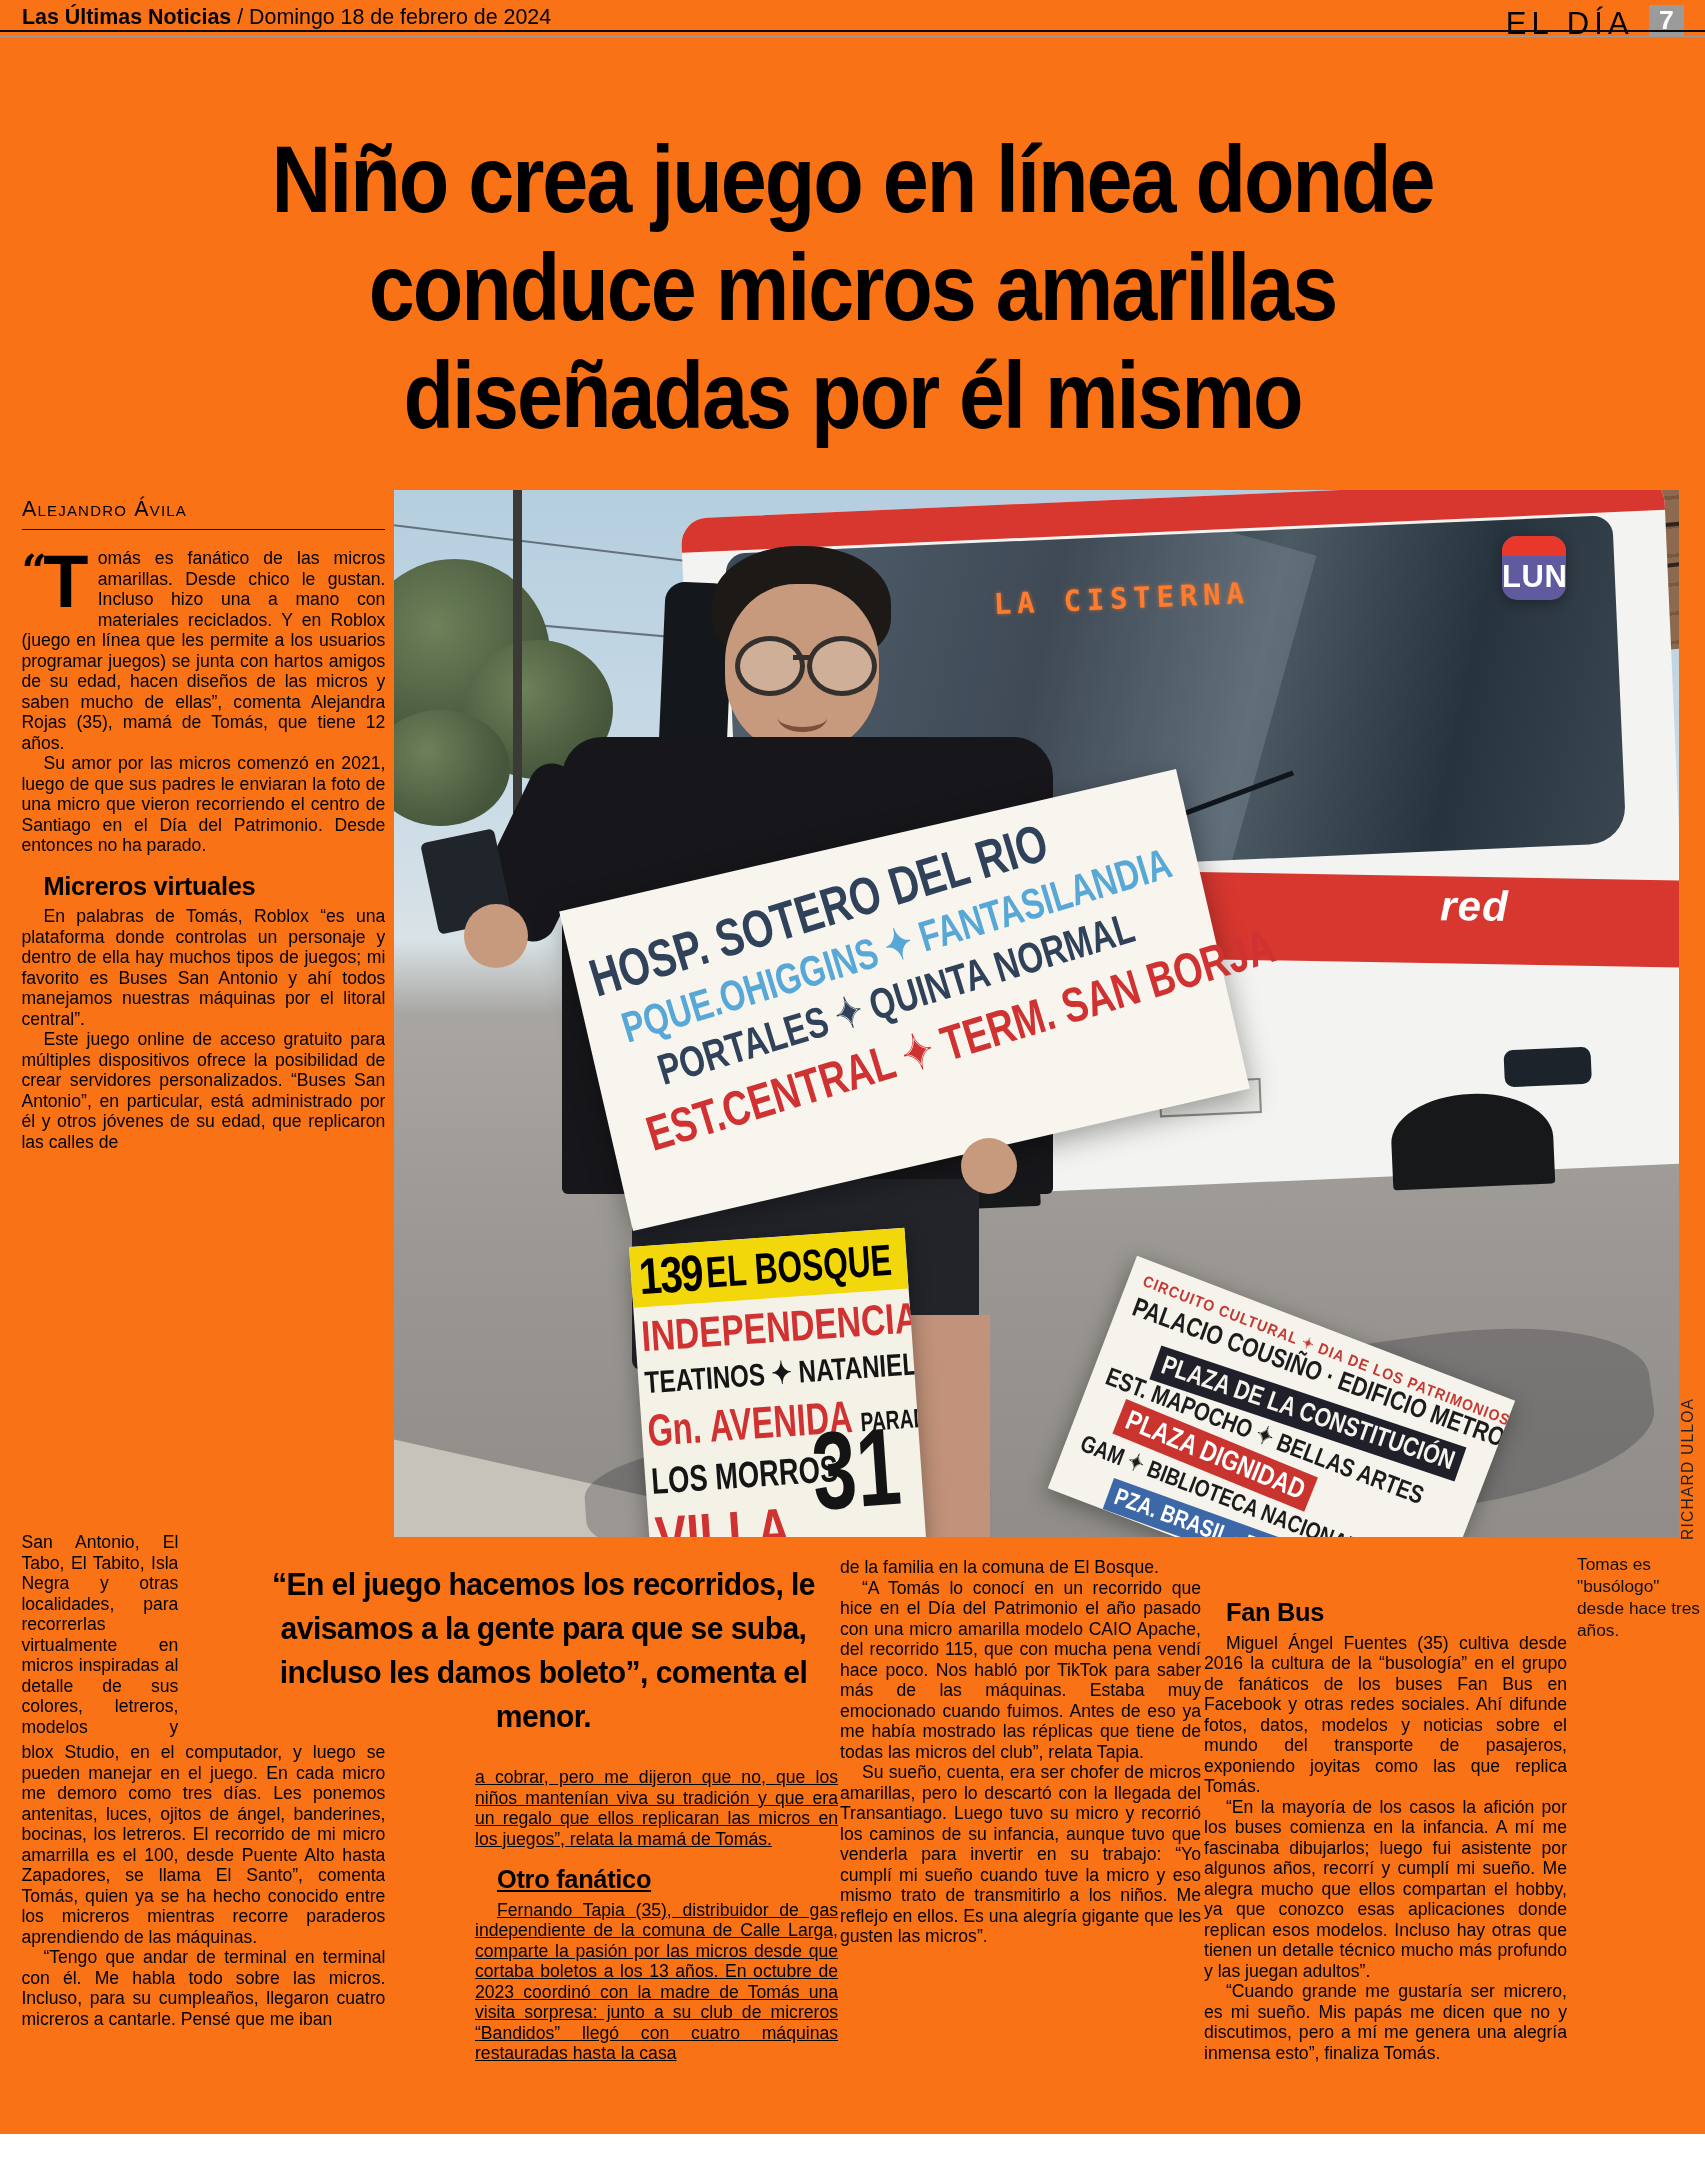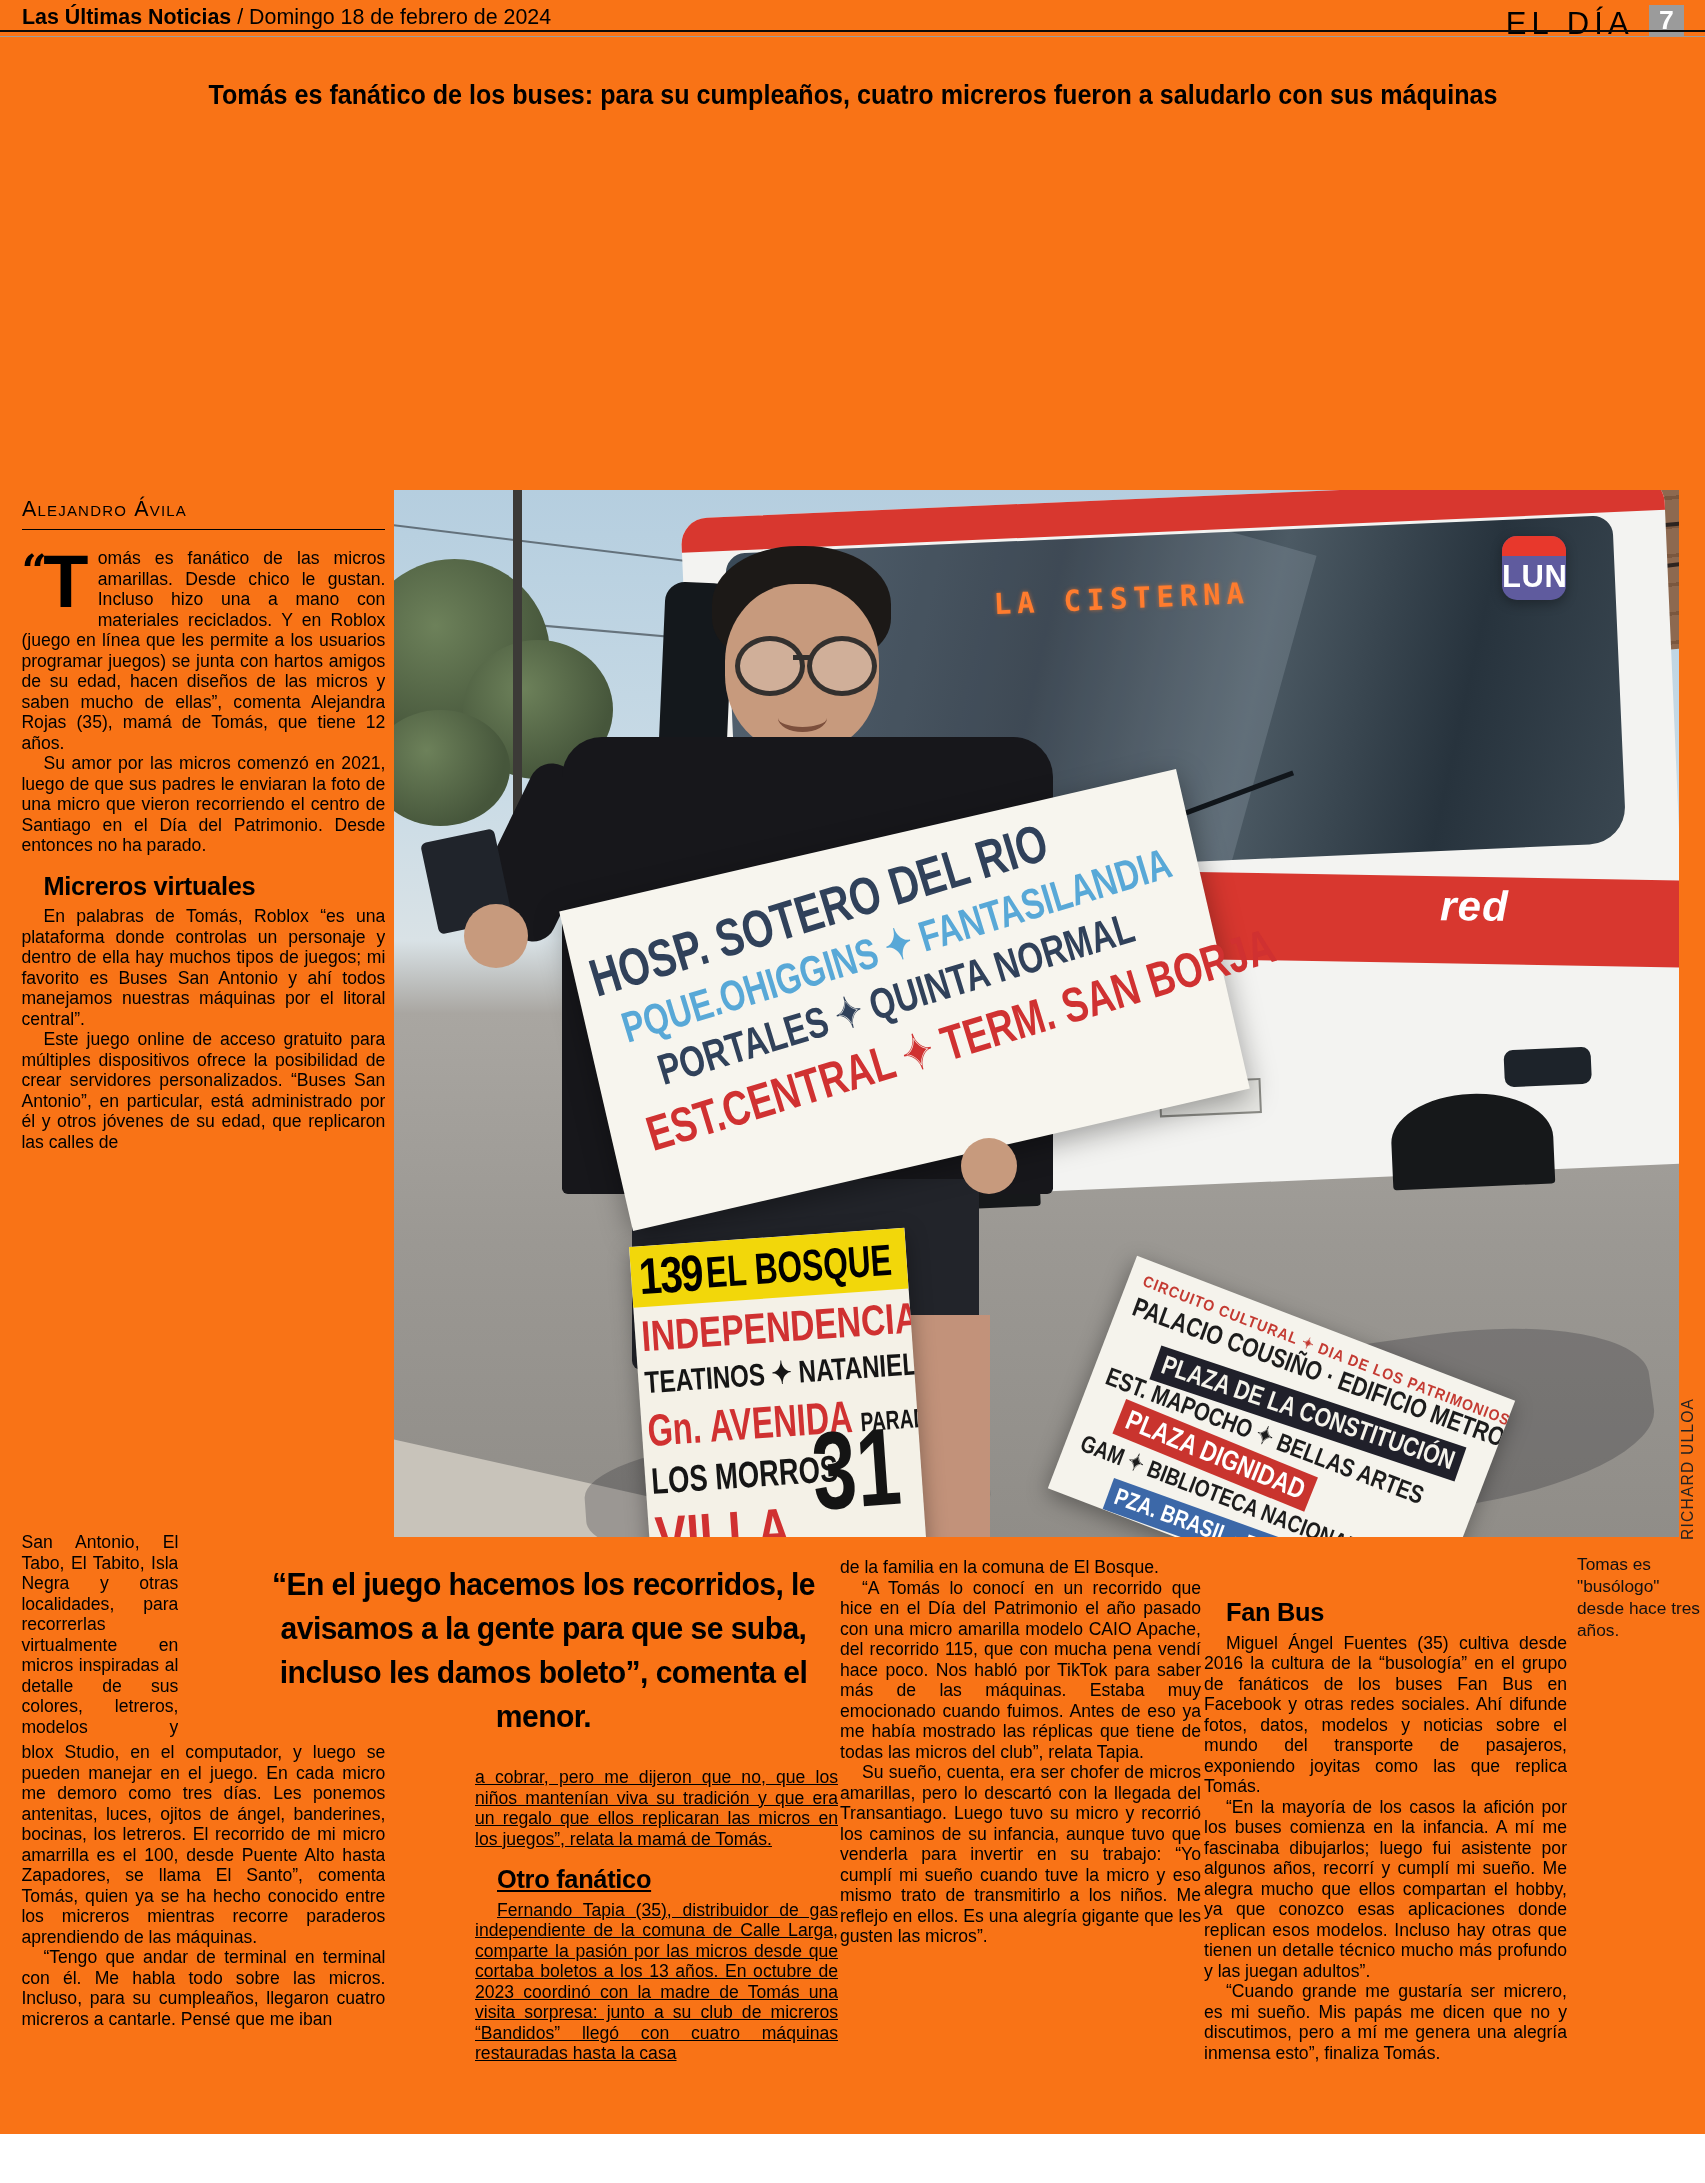--- a/index.html
+++ b/index.html
@@ -171,21 +171,25 @@
 
   <div class="hdr-left">
     <b>Las Últimas Noticias</b>
     <span>/ Domingo 18 de febrero de 2024</span>
   </div>
   <div class="hdr-right">EL DÍA</div>
   <div class="pagenum">7</div>
   <div class="toprule"></div>
   <div class="toprule2"></div>
 
-  <div class="kicker"><span>Tomás es fanático de los buses: para su cumpleaños, cuatro micreros fueron a saludarlo con sus máquinas</span></div>
+  <div class="headline">
+    <span class="hl-line">Niño crea juego en línea donde</span>
+    <span class="hl-line">conduce micros amarillas</span>
+    <span class="hl-line">diseñadas por él mismo</span>
+  </div>
 
   <div class="byline">Alejandro Ávila</div>
 
   <div class="colseg seg-a">
     <p class="noindent">
       <span class="dropwrap">
           <span class="dc-quote">“</span>
           <span class="dc-letter">T</span>
         </span><span>omás es fanático de las micros amarillas. Desde chico le gustan. Incluso hizo una a mano con materiales reciclados. Y en Roblox (juego en línea que les permite a los usuarios programar juegos) se junta con hartos amigos de su edad, hacen diseños de las micros y saben mucho de ellas”, comenta Alejandra Rojas (35), mamá de Tomás, que tiene 12 años.</span>
     </p>

